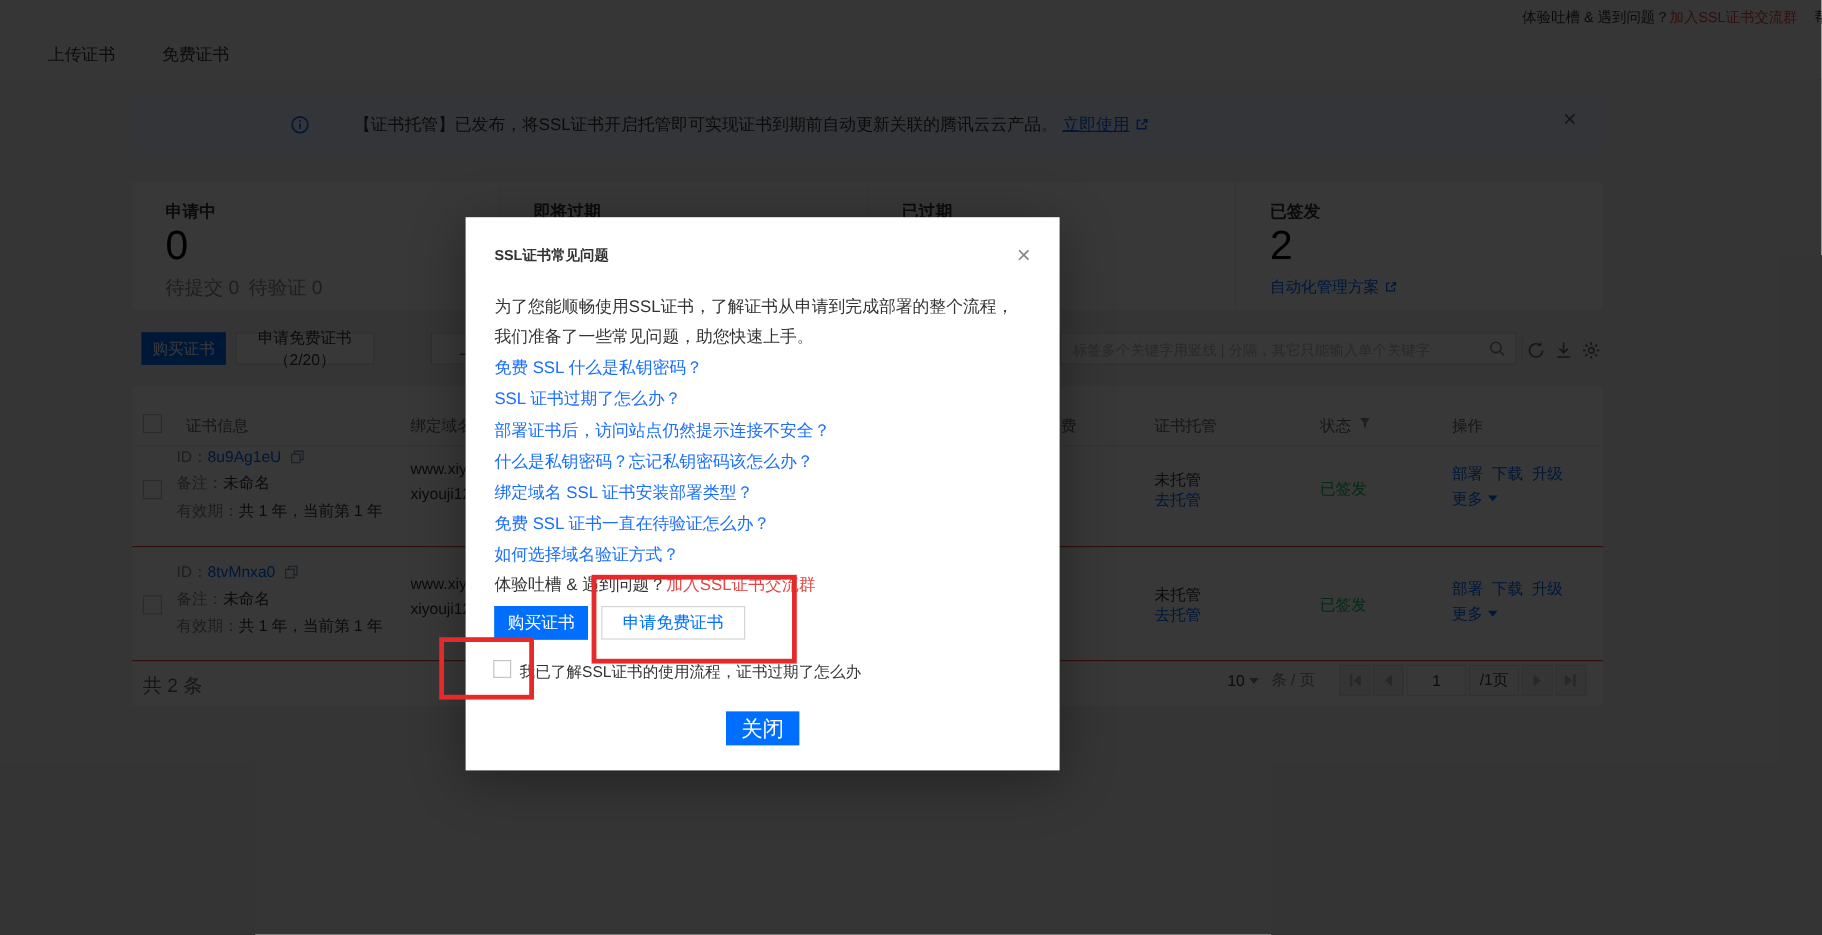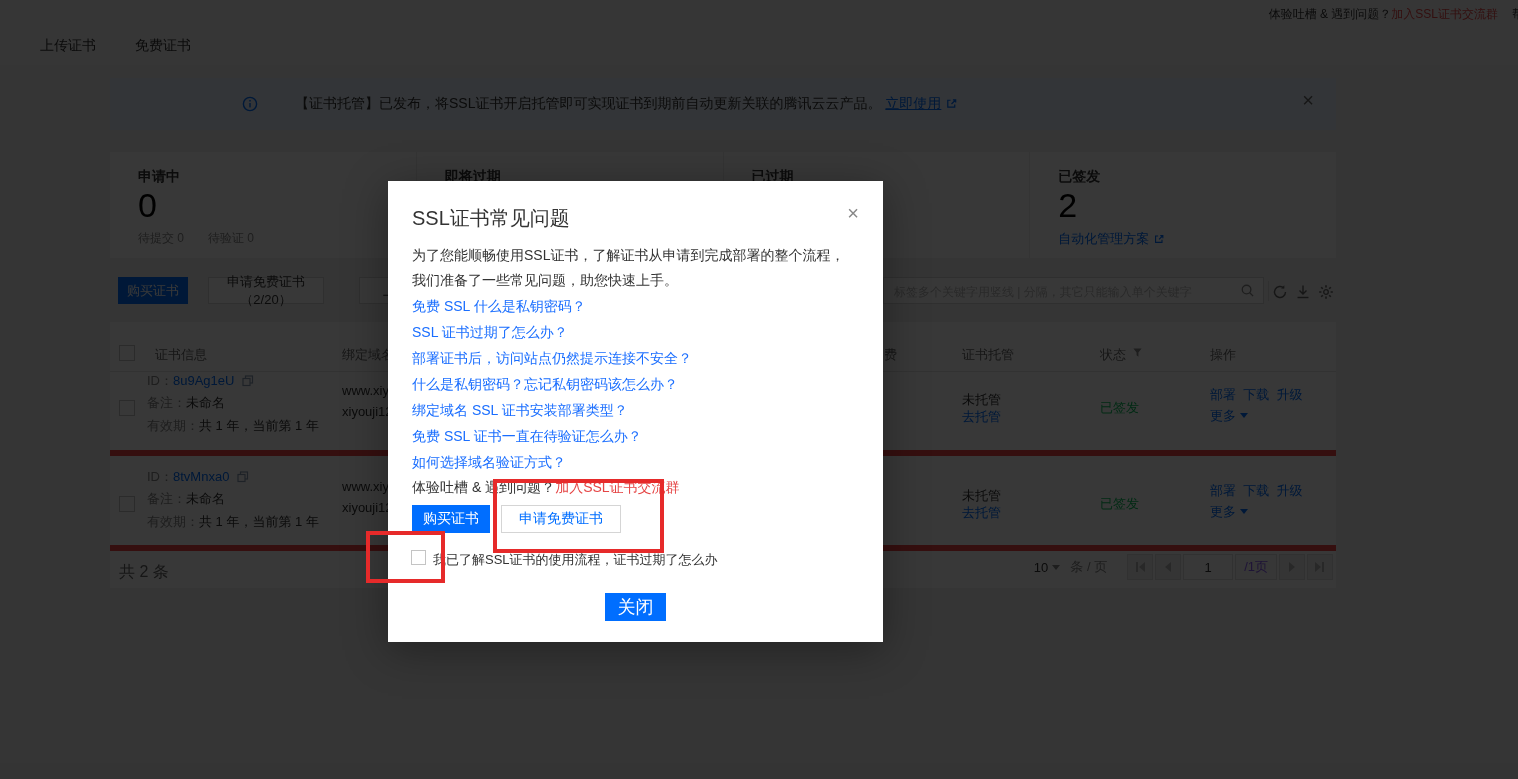--- a/index.html
+++ b/index.html
@@ -15,56 +15,56 @@
   .banner{position:absolute;left:110px;top:78px;width:1226px;height:52px;background:#e8f2fd;}
   .banner-text{position:absolute;left:185px;top:17px;font-size:14px;color:#333;}
   .banner-link{color:#006eff;text-decoration:underline;cursor:pointer;}
   .banner-close{position:absolute;right:22px;top:12px;font-size:20px;color:#666;cursor:pointer;line-height:1;}
   
   .stats{position:absolute;left:110px;top:152px;width:1226px;height:106px;background:#ffffff;display:flex;}
   .stat-card{position:relative;width:306px;height:106px;}
   .stat-card + .stat-card{border-left:1px solid #ececec;}
   .stat-label{position:absolute;left:28px;top:16px;font-size:14px;color:#333;font-weight:bold;}
   .stat-value{position:absolute;left:28px;top:34px;font-size:34px;font-weight:300;color:#000;}
-  .stat-subs{position:absolute;left:28px;top:78px;font-size:12px;color:#888;display:flex;gap:24px;}
+  .stat-subs{position:absolute;left:28px;top:78px;font-size:16px;color:#888;display:flex;gap:8px;}
   .stat-link{position:absolute;left:28px;top:78px;font-size:13px;color:#006eff;cursor:pointer;display:flex;align-items:center;gap:4px;}
   
   .btn{box-sizing:border-box;font-size:13px;display:inline-flex;align-items:center;justify-content:center;cursor:pointer;border:1px solid transparent;}
   .btn-primary{background:#006eff;color:#fff;border-color:#006eff;}
   .btn-weak{background:#fff;color:#333;border-color:#d5d5d5;}
   .search-box{position:absolute;left:883px;top:277px;width:381px;height:27px;background:#fff;border:1px solid #d5d5d5;box-sizing:border-box;}
   .search-input{position:absolute;left:8px;top:2px;width:330px;height:21px;border:none;outline:none;font-size:12px;color:#333;background:transparent;}
   .search-input::placeholder{color:#b9b9b9;}
   .tool-icon{position:absolute;top:283px;width:18px;height:18px;color:#666;cursor:pointer;background:none;border:none;padding:0;}
   
   .table-panel{position:absolute;left:110px;top:322px;width:1226px;height:266px;background:#fff;}
   .thead{position:absolute;left:0;top:12px;width:1226px;height:38px;border-bottom:1px solid #e5e5e5;box-sizing:border-box;}
   .th{position:absolute;top:12px;font-size:13px;color:#666;}
   .checkbox{box-sizing:border-box;width:16px;height:16px;background:#fff;border:1px solid #c4c4c4;cursor:pointer;}
-  .trow{position:absolute;left:0;width:1226px;box-sizing:border-box;border-bottom:6px solid #ef4444;}
+  .trow{position:absolute;left:0;width:1226px;box-sizing:border-box;border-bottom:1px solid #ef4444;}
   .cell-label{color:#888;}
   .blue-link{color:#006eff;text-decoration:none;cursor:pointer;}
   .row-line{position:absolute;font-size:13px;color:#333;white-space:nowrap;}
   .status-ok{color:#0abf5b;}
   .caret{display:inline-block;width:0;height:0;border-left:4px solid transparent;border-right:4px solid transparent;border-top:5px solid currentColor;margin-left:4px;vertical-align:2px;}
   
   .tfoot-text{position:absolute;left:9px;top:240px;font-size:16px;color:#666;}
-  .pager{position:absolute;right:3px;top:232px;display:flex;align-items:center;font-size:13px;color:#333;}
+  .pager{position:absolute;right:14px;top:232px;display:flex;align-items:center;font-size:13px;color:#333;}
   .pagesize{display:flex;align-items:center;cursor:pointer;margin-right:10px;}
   .perpage{color:#888;margin-right:18px;}
   .pg-btn{box-sizing:border-box;width:26px;height:26px;background:#f2f2f2;border:1px solid #e0e0e0;display:flex;align-items:center;justify-content:center;margin-left:2px;cursor:pointer;color:#b5b5b5;}
   .pg-num{box-sizing:border-box;width:50px;height:26px;border:1px solid #e0e0e0;margin-left:2px;text-align:center;font-size:13px;color:#333;background:#fff;}
-  .pg-total{box-sizing:border-box;height:26px;padding:0 8px;border:1px solid #e0e0e0;margin-left:2px;display:flex;align-items:center;background:#f8f8f8;color:#8b5cf6;}
+  .pg-total{box-sizing:border-box;height:26px;padding:0 8px;border:1px solid #e0e0e0;margin-left:2px;display:flex;align-items:center;background:#f8f8f8;color:#404040;}
   .tri-l{width:0;height:0;border-top:5px solid transparent;border-bottom:5px solid transparent;border-right:6px solid currentColor;}
   .tri-r{width:0;height:0;border-top:5px solid transparent;border-bottom:5px solid transparent;border-left:6px solid currentColor;}
   .bar{width:2px;height:10px;background:currentColor;margin:0 1px;}
   
   .overlay{position:absolute;left:0;top:0;width:1518px;height:779px;background:rgba(0,0,0,0.78);z-index:10;}
   .modal{position:absolute;left:388px;top:181px;width:495px;height:461px;background:#fff;z-index:20;box-shadow:0 8px 40px rgba(0,0,0,.35);}
-  .modal-title{position:absolute;left:24px;top:24px;font-size:20px;font-weight:normal;color:#333;}
+  .modal-title{position:absolute;left:24px;top:24px;font-size:12px;font-weight:bold;color:#333;}
   .modal-close{position:absolute;right:24px;top:22px;font-size:20px;color:#888;cursor:pointer;line-height:1;background:none;border:none;padding:0;}
   .modal-intro{position:absolute;left:24px;top:62px;width:442px;font-size:14px;line-height:25px;color:#333;}
   .faq-link{position:absolute;left:24px;font-size:14px;color:#1a6eff;text-decoration:none;cursor:pointer;}
   .modal-feedback{position:absolute;left:24px;top:298px;font-size:14px;color:#333;}
   .modal-btn-buy{position:absolute;left:24px;top:324px;width:78px;height:28px;}
   .modal-btn-apply{position:absolute;left:113px;top:324px;width:120px;height:28px;color:#006eff;}
   .modal-check{position:absolute;left:23px;top:369px;width:15px;height:15px;}
   .modal-check-label{position:absolute;left:45px;top:370px;font-size:13px;color:#333;}
   .modal-btn-close{position:absolute;left:217px;top:412px;width:61px;height:28px;}
   
@@ -137,21 +137,21 @@
         <svg width="12" height="12" viewBox="0 0 14 14">
             <path d="M6 3.5H3v7.5h7.5V8" fill="none" stroke="currentColor" stroke-width="1.3"></path>
             <path d="M8.5 3h3v3M11.3 3.2L7 7.5" fill="none" stroke="currentColor" stroke-width="1.3"></path>
           </svg>
       </span>
     </a>
   </div>
 </div>
 
 <button class="btn btn-primary abs" style="left:118px;top:277px;width:70px;height:27px">购买证书</button>
-<button class="btn btn-weak abs" style="left:208px;top:277px;width:116px;height:27px">申请免费证书（2/20）</button>
+<button class="btn btn-weak abs" style="left:196px;top:277px;width:116px;height:27px">申请免费证书（2/20）</button>
 <button class="btn btn-weak abs" style="left:359px;top:277px;width:100px;height:27px">上传证书</button>
 
 <div class="search-box">
   <input class="search-input" placeholder="标签多个关键字用竖线 | 分隔，其它只能输入单个关键字" style="">
   <span class="abs" style="right:8px;top:5px;color:#888">
     <svg width="15" height="15" viewBox="0 0 16 16">
         <circle cx="7" cy="7" r="4.6" fill="none" stroke="currentColor" stroke-width="1.4"></circle>
         <path d="M10.4 10.4L14 14" stroke="currentColor" stroke-width="1.4"></path>
       </svg>
   </span>

